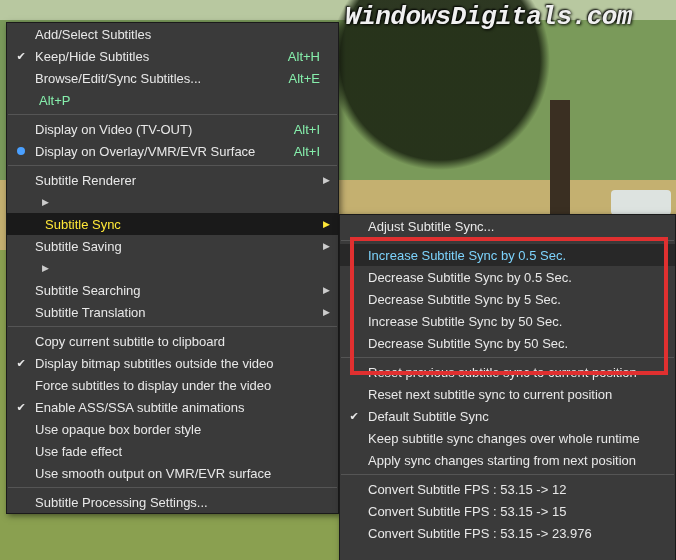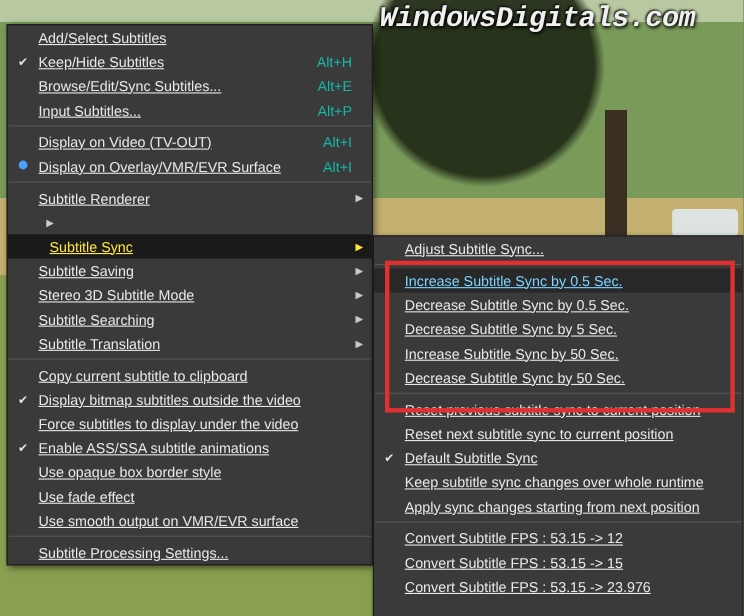--- a/index.html
+++ b/index.html
@@ -39,22 +39,22 @@
   .menu2 { left: 339px; top: 214px; width: 337px; height: 356px; overflow:hidden;}
 
   .item {
     display: flex; align-items: center;
     height: 22px;
     padding: 0 8px 0 4px;
     cursor: default;
     white-space: nowrap;
   }
   .item .chk { width: 20px; text-align: center; font-size: 11px; }
-  .item .lbl { flex: 1; padding-left: 4px; text-decoration: underline; }
-  .item .sc  { color: #14b8a6; padding-left: 8px; }
+  .item .lbl { flex: 1; padding-left: 4px; }
+  .item .sc  { color: #86efac; padding-left: 8px; }
   .item .arr { width: 10px; text-align: right; font-size: 9px; color:#ccc;}
   .sep { height: 1px; background: #555; margin: 3px 1px; }
   .hl-yellow { background: #1a1a1a; color: #ffe838; padding-left: 14px; }
   .hl-yellow .arr { color: #ffe838; }
   .hl-dark { background: #282828; color: #7dd3fc; }
 
   .radio {
     width: 8px; height: 8px; border-radius: 50%;
     background: #4aa0ff; display: inline-block;
   }
@@ -90,21 +90,20 @@
       <span class="arr"></span>
     </div>
     <div class="item">
       <span class="chk"></span>
       <span class="lbl">Browse/Edit/Sync Subtitles...</span>
       <span class="sc">Alt+E</span>
       <span class="arr"></span>
     </div>
     <div class="item">
       <span class="chk"></span>
-      <span class="lbl">Input Subtitles...</span>
       <span class="sc">Alt+P</span>
       <span class="arr"></span>
     </div>
     <div class="sep"></div>
     <div class="item">
       <span class="chk"></span>
       <span class="lbl">Display on Video (TV-OUT)</span>
       <span class="sc">Alt+I</span>
       <span class="arr"></span>
     </div>
@@ -133,21 +132,20 @@
       <span class="arr">▶</span>
     </div>
     <div class="item">
       <span class="chk"></span>
       <span class="lbl">Subtitle Saving</span>
       <span class="sc"></span>
       <span class="arr">▶</span>
     </div>
     <div class="item">
       <span class="chk"></span>
-      <span class="lbl">Stereo 3D Subtitle Mode</span>
       <span class="sc"></span>
       <span class="arr">▶</span>
     </div>
     <div class="item">
       <span class="chk"></span>
       <span class="lbl">Subtitle Searching</span>
       <span class="sc"></span>
       <span class="arr">▶</span>
     </div>
     <div class="item">

